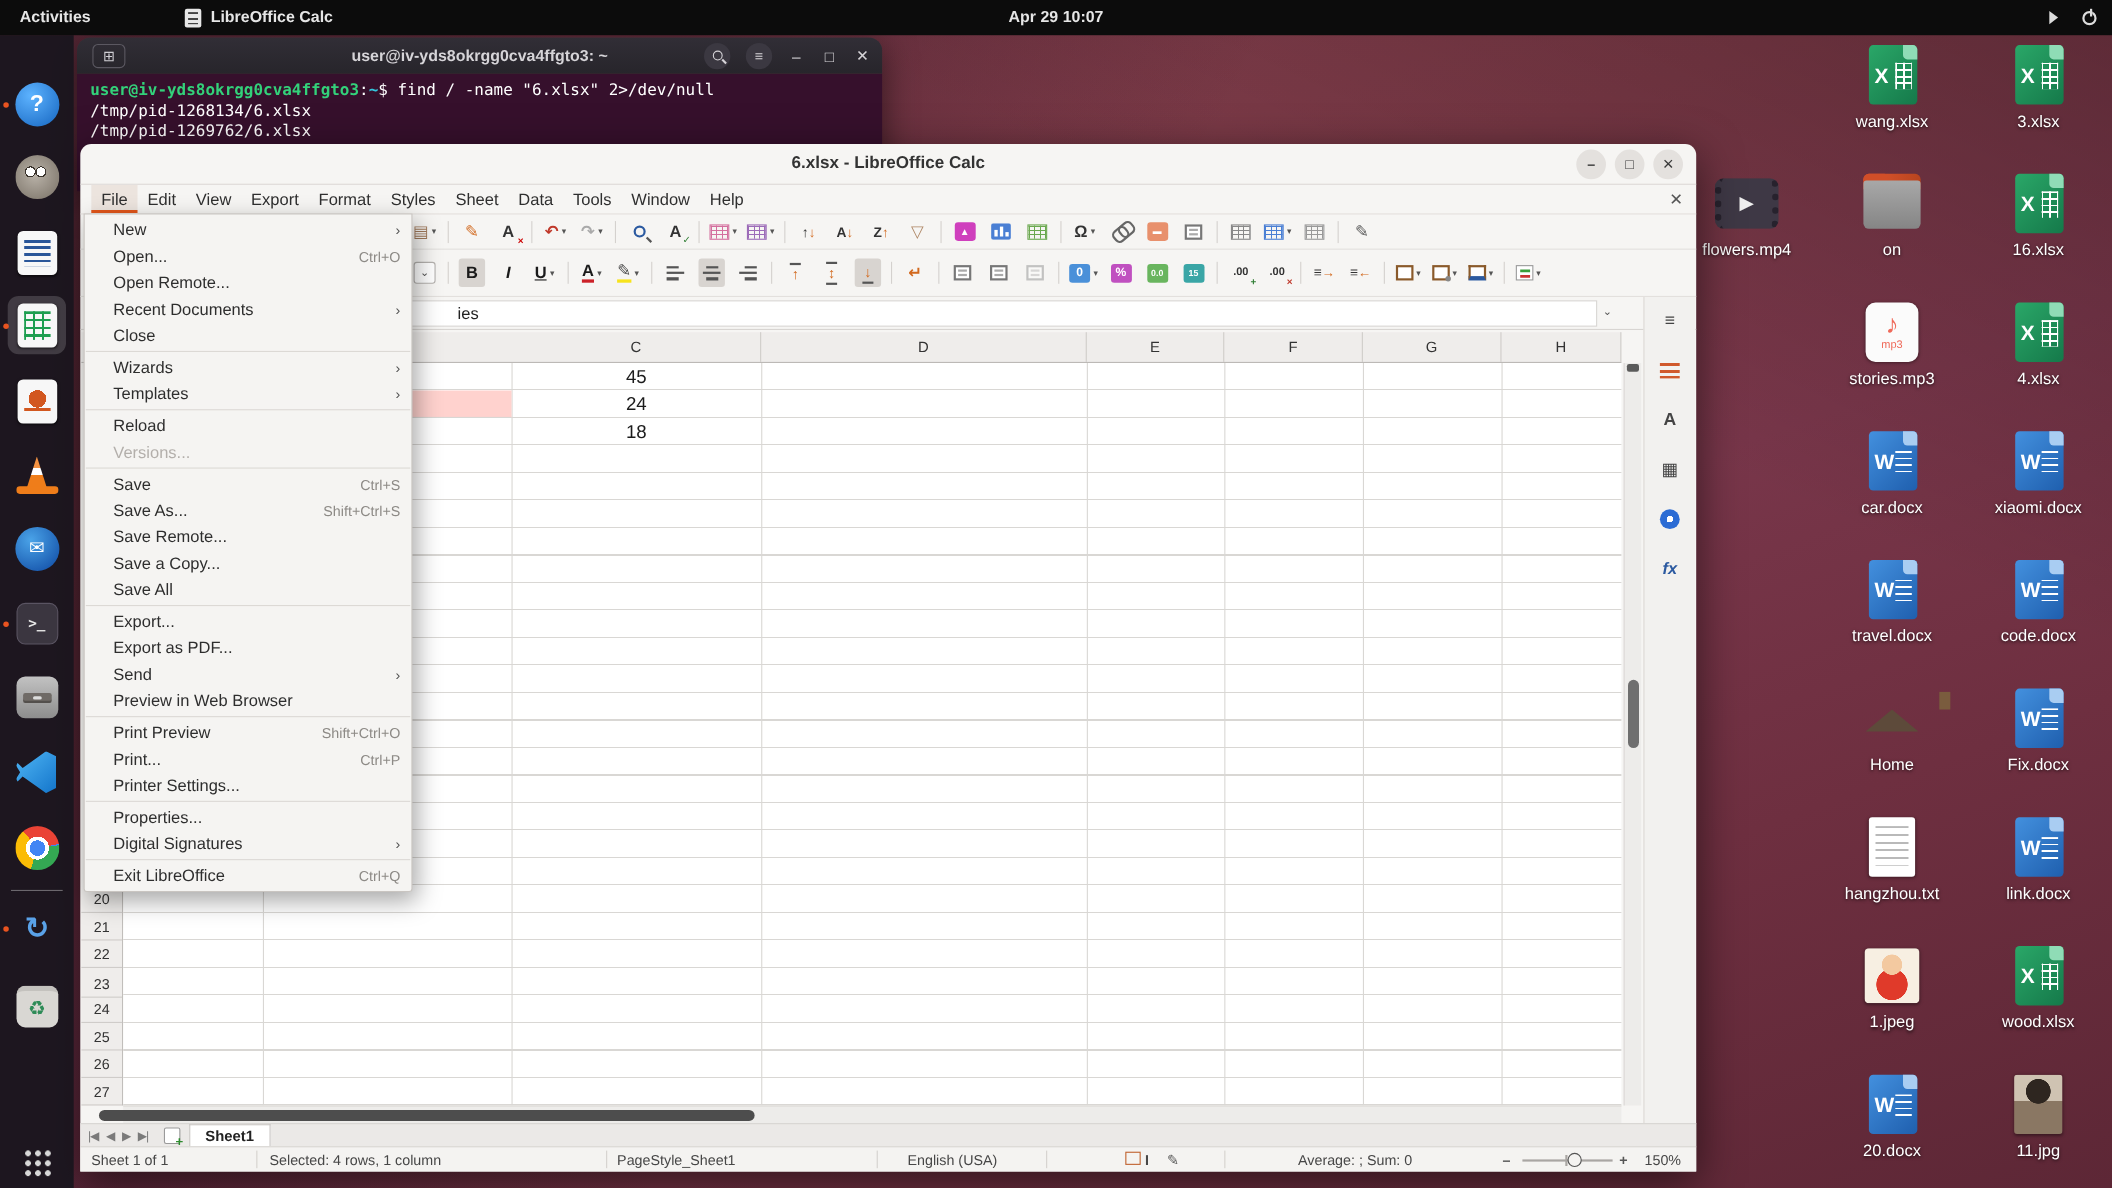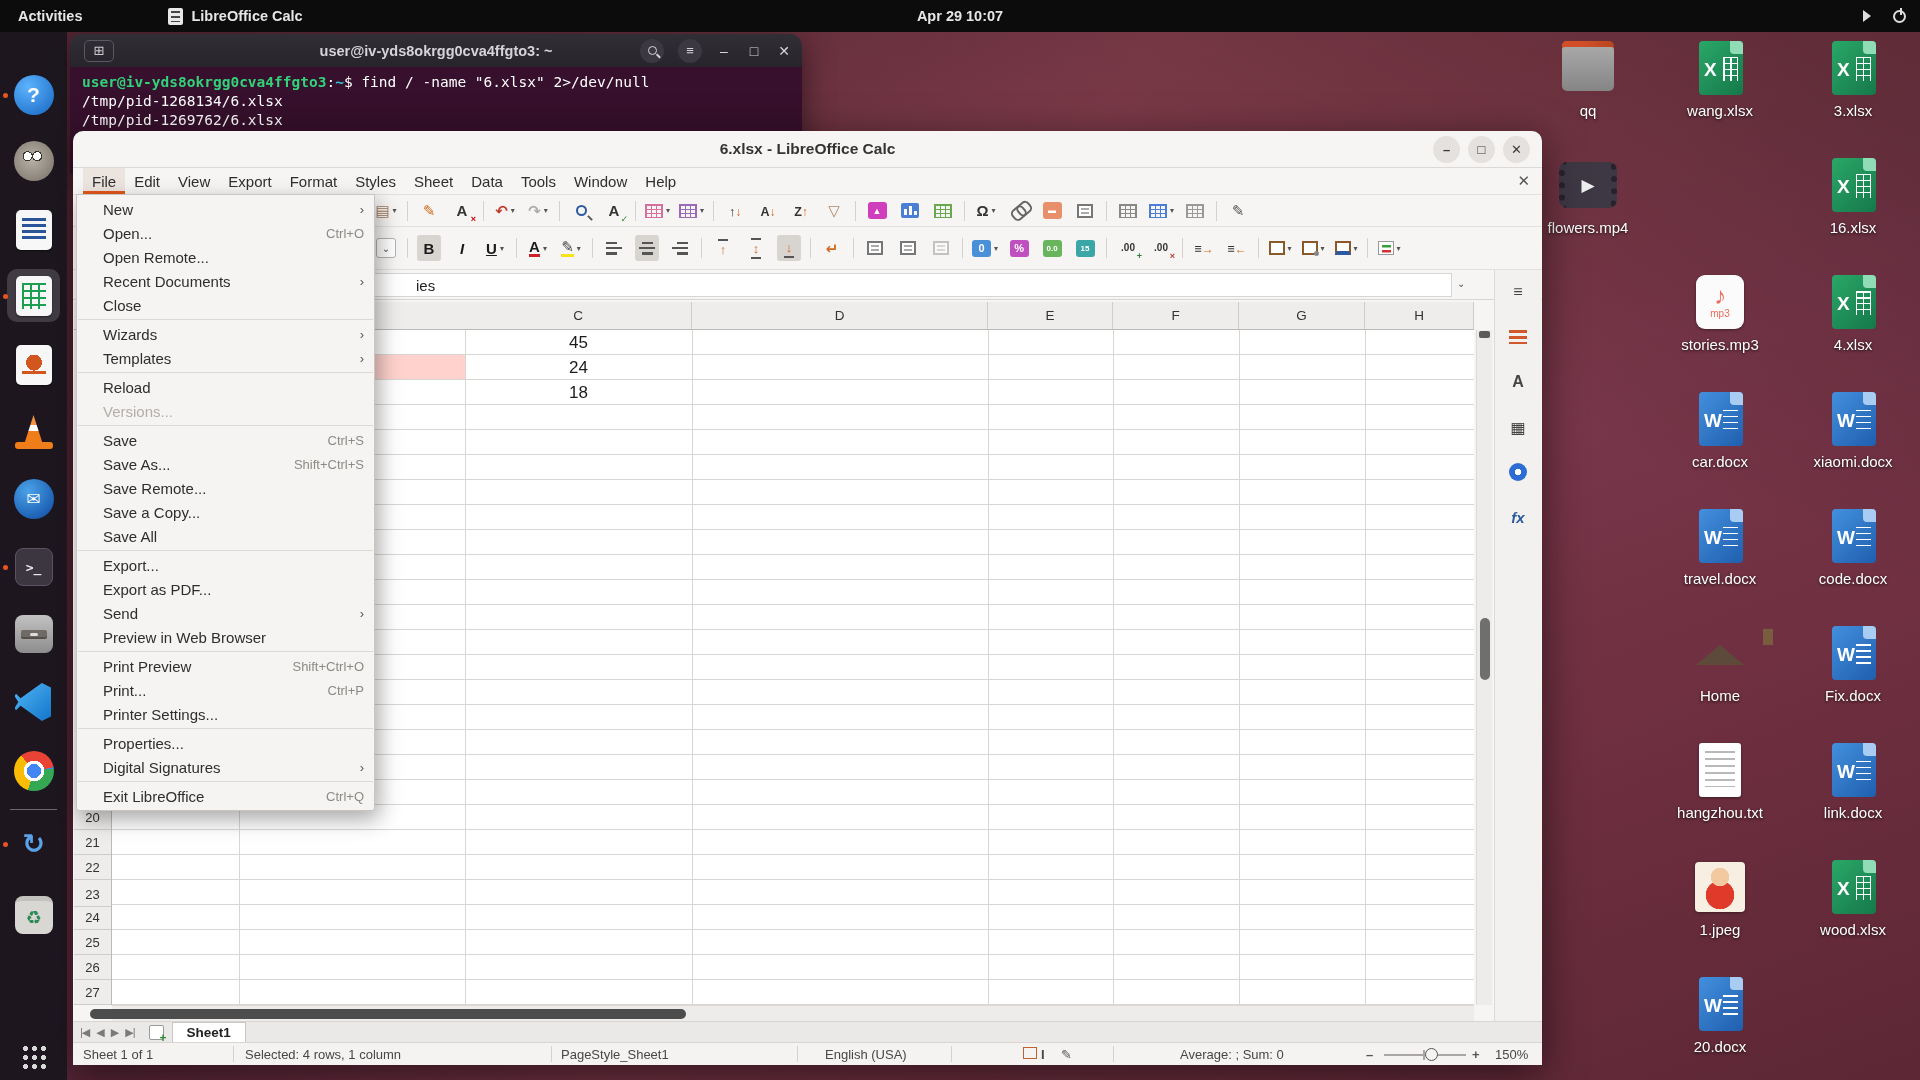--- a/index.html
+++ b/index.html
@@ -741,52 +741,52 @@
           <span class="ar">›</span>
         </div>
         <div class="fm-sep"></div>
         <div class="fm-item">
           <span class="lbl">Exit LibreOffice</span>
           <span class="sc">Ctrl+Q</span>
         </div>
       </div>
   </div>
 
-<div class="dicon" style="left: 1533px; top: 41px;">
+    <div class="dicon" style="left: 1665px; top: 41px;">
+      <div class="art">
+        <span class="page green">
+          <span class="fold"></span>
+          <span class="ltr">X</span>
+          <span class="xgrid"></span>
+        </span>
+      </div>
+      <div class="lbl">wang.xlsx</div>
+    </div>
+    <div class="dicon" style="left: 1798px; top: 41px;">
+      <div class="art">
+        <span class="page green">
+          <span class="fold"></span>
+          <span class="ltr">X</span>
+          <span class="xgrid"></span>
+        </span>
+      </div>
+      <div class="lbl">3.xlsx</div>
+    </div>
+    <div class="dicon" style="left: 1533px; top: 158px;">
+      <div class="art">
+        <span class="vid">▶</span>
+      </div>
+      <div class="lbl">flowers.mp4</div>
+    </div>
+    <div class="dicon" style="left: 1665px; top: 158px;">
       <div class="art">
         <span class="folder-back"></span>
         <span class="folder-body"></span>
       </div>
-      <div class="lbl">qq</div>
-    </div>
-    <div class="dicon" style="left: 1665px; top: 41px;">
-      <div class="art">
-        <span class="page green">
-          <span class="fold"></span>
-          <span class="ltr">X</span>
-          <span class="xgrid"></span>
-        </span>
-      </div>
-      <div class="lbl">wang.xlsx</div>
-    </div>
-    <div class="dicon" style="left: 1798px; top: 41px;">
-      <div class="art">
-        <span class="page green">
-          <span class="fold"></span>
-          <span class="ltr">X</span>
-          <span class="xgrid"></span>
-        </span>
-      </div>
-      <div class="lbl">3.xlsx</div>
-    </div>
-    <div class="dicon" style="left: 1533px; top: 158px;">
-      <div class="art">
-        <span class="vid">▶</span>
-      </div>
-      <div class="lbl">flowers.mp4</div>
+      <div class="lbl">on</div>
     </div>
     <div class="dicon" style="left: 1798px; top: 158px;">
       <div class="art">
         <span class="page green">
           <span class="fold"></span>
           <span class="ltr">X</span>
           <span class="xgrid"></span>
         </span>
       </div>
       <div class="lbl">16.xlsx</div>
@@ -901,13 +901,19 @@
     <div class="dicon" style="left: 1665px; top: 977px;">
       <div class="art">
         <span class="page blue">
           <span class="fold"></span>
           <span class="ltr">W</span>
           <span class="dlines"></span>
         </span>
       </div>
       <div class="lbl">20.docx</div>
     </div>
+    <div class="dicon" style="left: 1798px; top: 977px;">
+      <div class="art">
+        <span class="phot"></span>
+      </div>
+      <div class="lbl">11.jpg</div>
+    </div>
   </div>
 
 </body></html>

